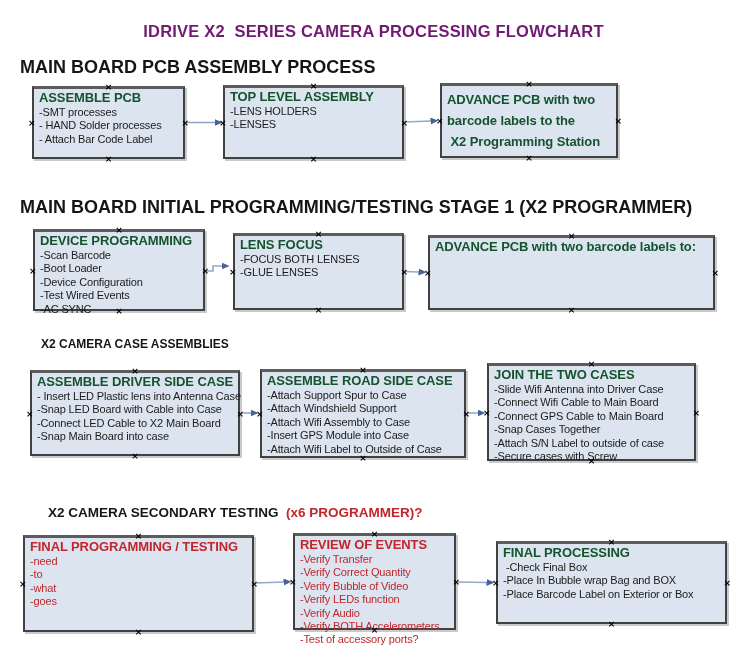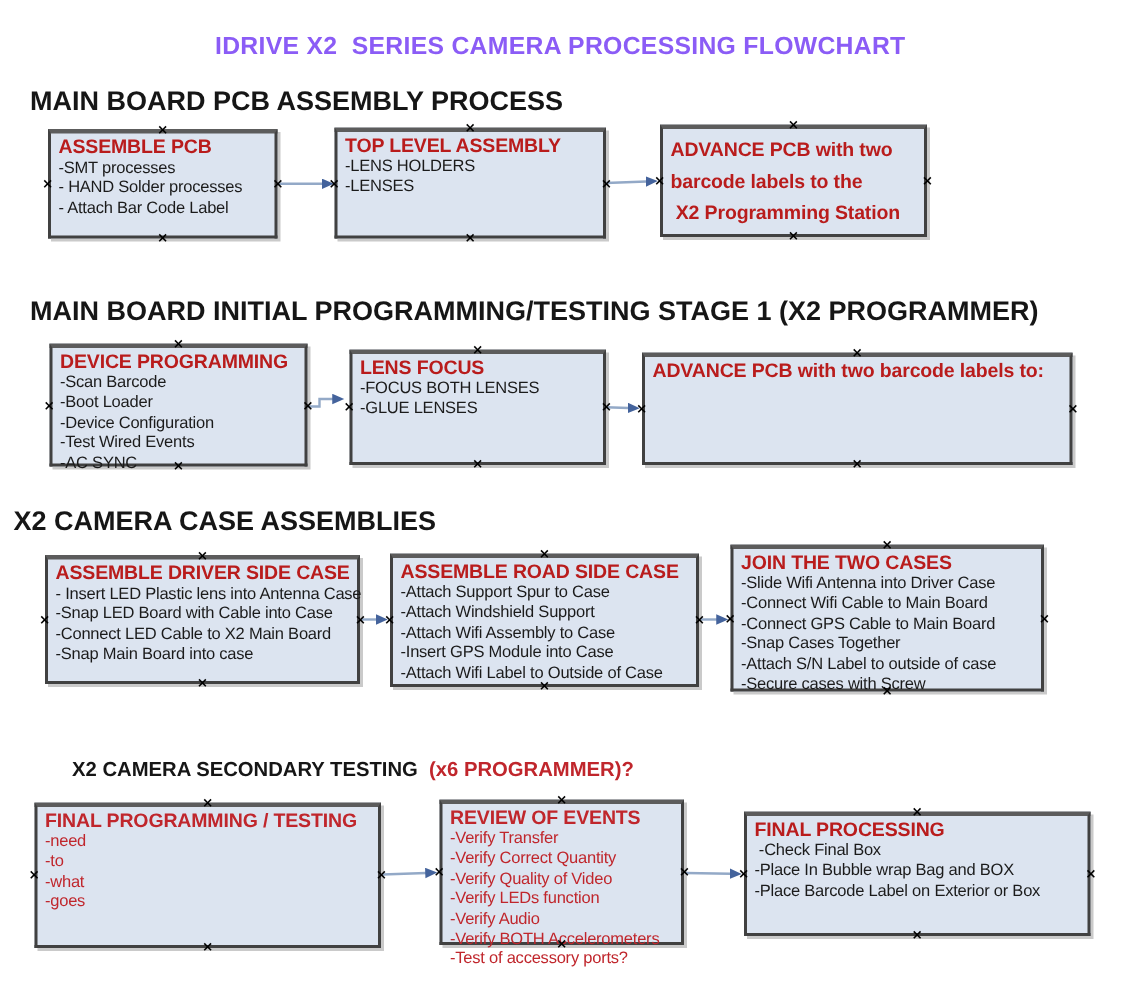--- a/index.html
+++ b/index.html
@@ -1,25 +1,25 @@
 <!DOCTYPE html>
 <html><head>
 <meta charset="utf-8">
 <style>
   html,body{margin:0;padding:0;background:#ffffff;}
   body{width:747px;height:662px;font-family:"Liberation Sans",sans-serif;}
   #canvas{position:relative;width:747px;height:662px;background:#ffffff;overflow:hidden;}
   .page-title{position:absolute;top:22px;left:0;width:747px;text-align:center;
-    font-size:16.5px;font-weight:bold;color:#8b5cf6;white-space:pre;letter-spacing:.2px;}
+    font-size:16.5px;font-weight:bold;color:#701a75;white-space:pre;letter-spacing:.2px;}
   .sec-heading{position:absolute;font-weight:bold;color:#161616;white-space:pre;}
   .sec-heading .red-part{color:#c0262c;}
   .box{position:absolute;box-sizing:border-box;background:#dce4f0;
     border:2px solid #414141;border-top:3px solid #5c5c5c;
     box-shadow:2px 2px 0 rgba(150,150,150,.5);padding:1px 2px 0 5px;}
-  .box-title{font-size:13px;font-weight:bold;color:#b91c1c;line-height:16px;white-space:pre;letter-spacing:-0.1px;}
+  .box-title{font-size:13px;font-weight:bold;color:#14532d;line-height:16px;white-space:pre;letter-spacing:-0.1px;}
   .box-item{font-size:11px;color:#1b1b1b;line-height:13.4px;white-space:pre;letter-spacing:-0.15px;}
   .box.red .box-title,.box.red .box-item{color:#c0262c;}
   .box.c-lines{padding-top:3px;}
   .box.c-lines .box-title{line-height:21px;}
   .handle{position:absolute;font-family:"DejaVu Sans",sans-serif;font-size:9px;
     font-weight:bold;color:#000;line-height:8px;z-index:6;}
   .handle.t{top:-6px;left:50%;transform:translateX(-50%);}
   .handle.b{bottom:-6px;left:50%;transform:translateX(-50%);}
   .handle.l{left:-6px;top:50%;transform:translateY(-50%);}
   .handle.r{right:-6px;top:50%;transform:translateY(-50%);}
@@ -27,21 +27,21 @@
 </style>
 </head>
 <body>
 
 <div id="canvas">
 
   <div class="page-title">IDRIVE X2  SERIES CAMERA PROCESSING FLOWCHART</div>
 
   <div class="sec-heading" style="left:20px;top:57px;font-size:18px;">MAIN BOARD PCB ASSEMBLY PROCESS</div>
   <div class="sec-heading" style="left:20px;top:197px;font-size:18px;">MAIN BOARD INITIAL PROGRAMMING/TESTING STAGE 1 (X2 PROGRAMMER)</div>
-  <div class="sec-heading" style="left:9px;top:337px;font-size:18px;">X2 CAMERA CASE ASSEMBLIES</div>
+  <div class="sec-heading" style="left:41px;top:337px;font-size:12px;">X2 CAMERA CASE ASSEMBLIES</div>
   <div class="sec-heading" style="left:33px;top:490px;font-size:13.5px;">
     <span>X2 CAMERA SECONDARY TESTING  </span><span class="red-part">(x6 PROGRAMMER)?</span>
   </div>
 
   <div class="box" style="left:32px;top:86px;width:153px;height:73px;">
     <div class="box-title">ASSEMBLE PCB</div>
     <div class="box-item">-SMT processes</div>
     <div class="box-item">- HAND Solder processes</div>
     <div class="box-item">- Attach Bar Code Label</div>
   <span class="handle t">×</span>
@@ -149,21 +149,21 @@
   <span class="handle t">×</span>
       <span class="handle b">×</span>
       <span class="handle l">×</span>
       <span class="handle r">×</span>
     </div>
 
   <div class="box red" style="left:293px;top:533px;width:163px;height:97px;">
     <div class="box-title">REVIEW OF EVENTS</div>
     <div class="box-item">-Verify Transfer</div>
     <div class="box-item">-Verify Correct Quantity</div>
-    <div class="box-item">-Verify Quality of Video</div>
+    <div class="box-item">-Verify Bubble of Video</div>
     <div class="box-item">-Verify LEDs function</div>
     <div class="box-item">-Verify Audio</div>
     <div class="box-item">-Verify BOTH Accelerometers</div>
     <div class="box-item">-Test of accessory ports?</div>
   <span class="handle t">×</span>
       <span class="handle b">×</span>
       <span class="handle l">×</span>
       <span class="handle r">×</span>
     </div>
 

